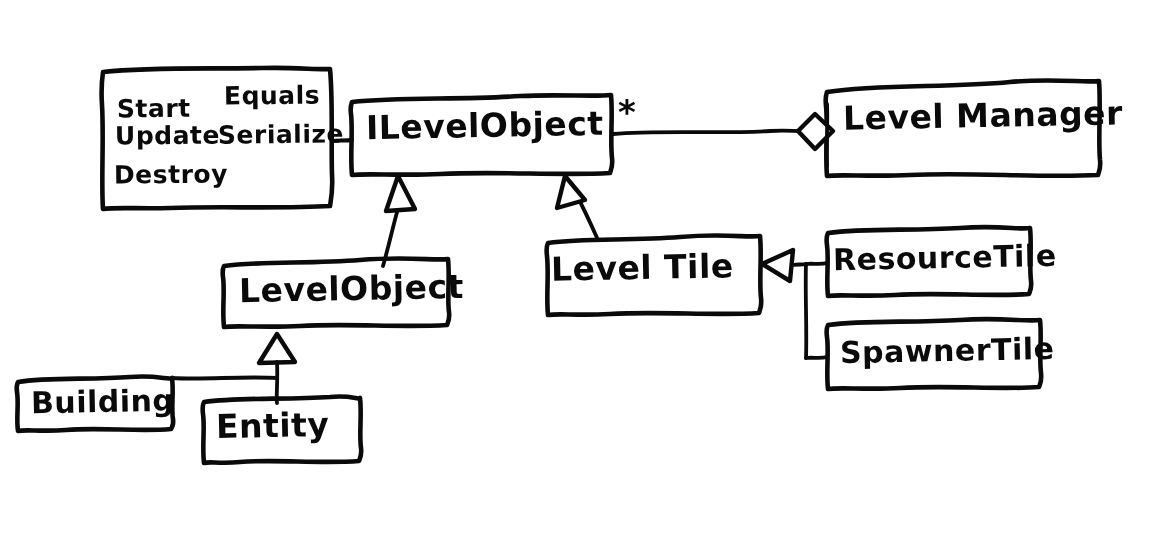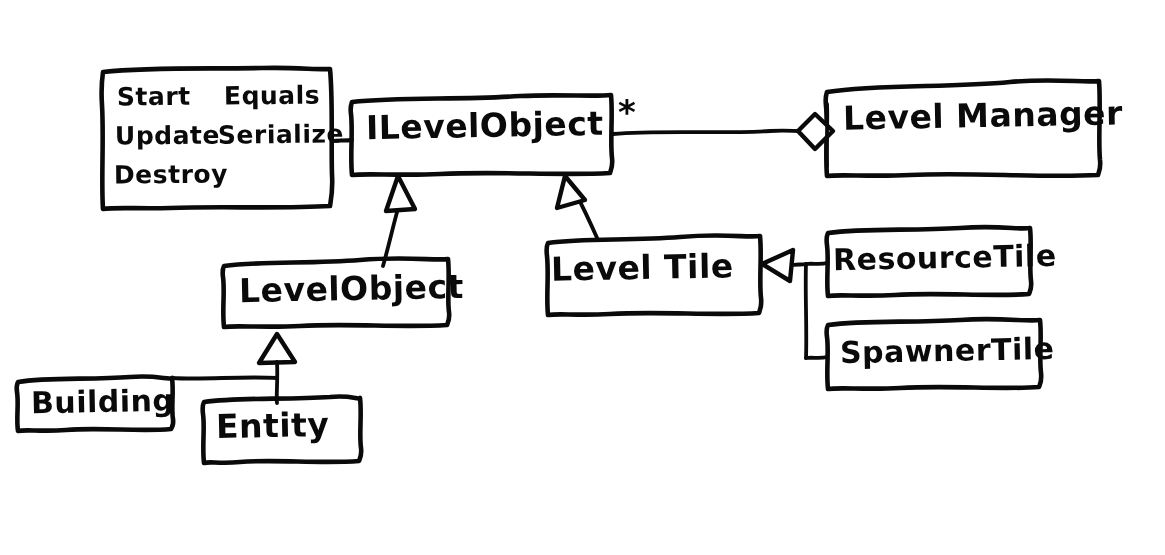--- a/index.html
+++ b/index.html
@@ -187,21 +187,21 @@
 
       <path class="arrowhead" d="M277,334 L295,362 L259,363 Z"></path>
 
       <path class="stroke-thin" d="M277,362 C278,380 276,396 277,403"></path>
 
       <path class="stroke-thin" d="M277,378 C240,376 205,380 172,378"></path>
     </g>
 
   </svg>
 
-  <div class="label lbl-method" style="left:117px; top:84px; transform:rotate(-0.6deg);">Start</div>
+  <div class="label lbl-method" style="left:117px; top:96px; transform:rotate(-0.6deg);">Start</div>
   <div class="label lbl-method" style="left:115px; top:123px; transform:rotate(-0.6deg);">Update</div>
   <div class="label lbl-method" style="left:114px; top:162px; transform:rotate(-0.6deg);">Destroy</div>
 
   <div class="label lbl-method" style="left:224px; top:83px; transform:rotate(-0.6deg);">Equals</div>
   <div class="label lbl-method" style="left:218px; top:122px; transform:rotate(-0.6deg);">Serialize</div>
 
   <div class="label lbl-class" style="left:366px; top:109px;">ILevelObject</div>
 
   <div class="label lbl-class" style="left:843px; top:99px;">Level Manager</div>
 

